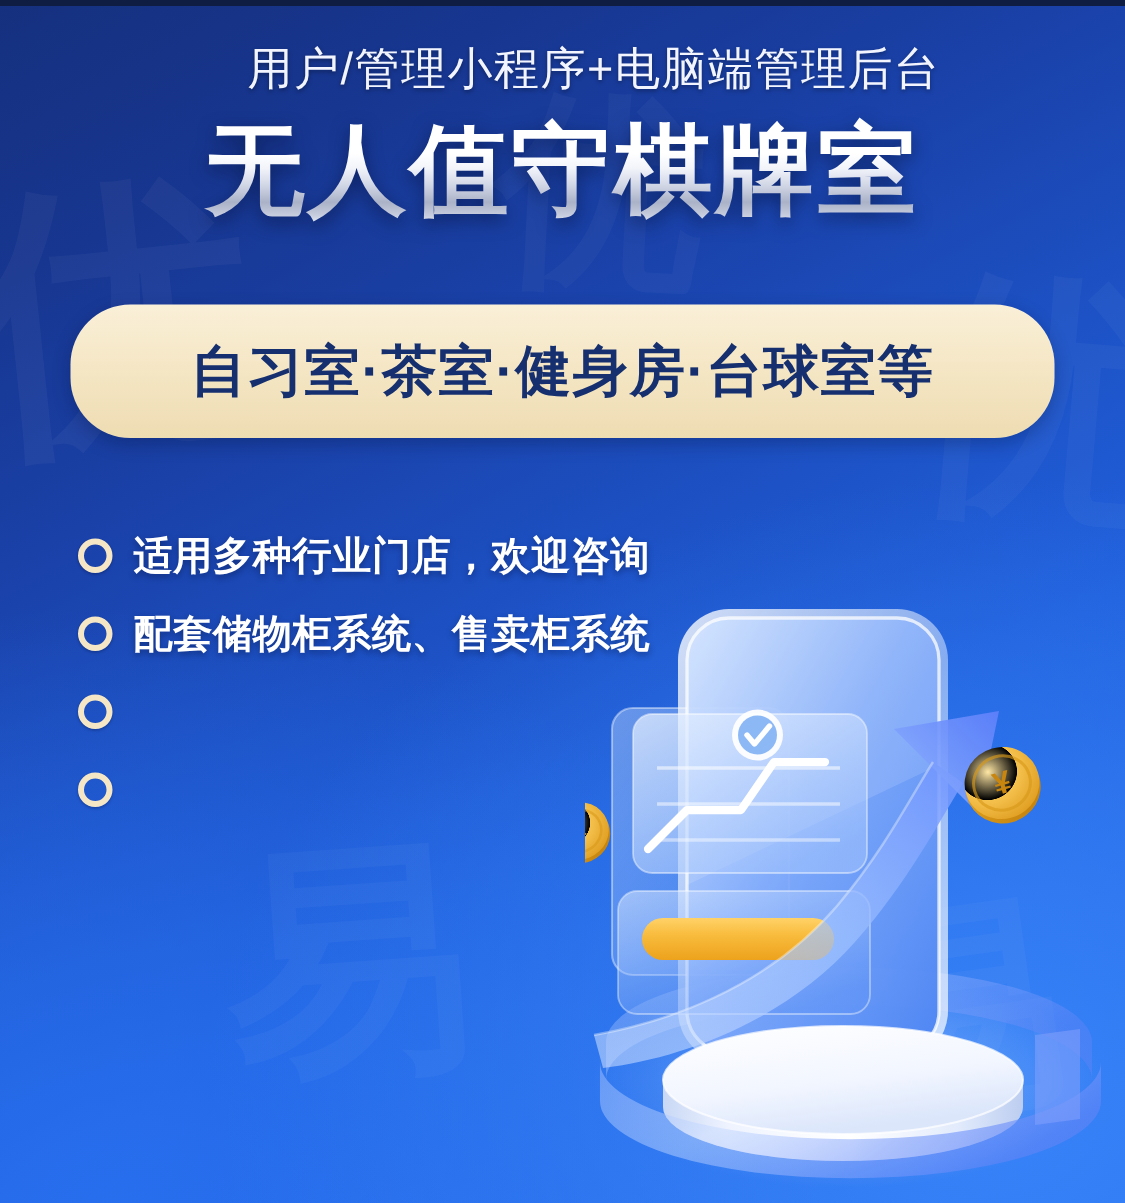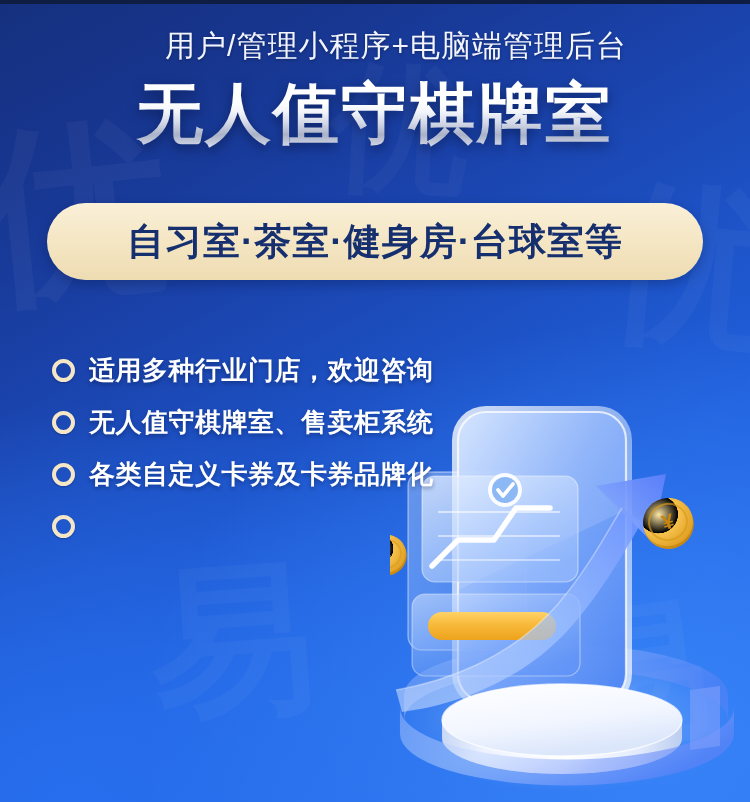--- a/index.html
+++ b/index.html
@@ -64,21 +64,21 @@
       #ffffff 0%, #ffffff 34%, #f2f4fa 48%,
       #d2d7e6 64%, #aab2c8 80%, #c9cfdf 93%, #e9ecf4 100%);
     -webkit-background-clip:text; background-clip:text;
     -webkit-text-fill-color:transparent; color:transparent;
     filter:drop-shadow(0 4px 6px rgba(4,14,52,.55));
   }
 
   
   .pill {
     position:absolute; left:47px; top:203px;
-    width:656px; height:77px;
+    width:656px; height:89px;
     background:linear-gradient(180deg,#faf0d8 0%,#f4e5c2 55%,#eedcb2 100%);
     border-radius:40px; z-index:20;
     display:flex; align-items:center; justify-content:center;
     box-shadow:0 4px 12px rgba(4,14,52,.28);
   }
   .pill-text {
     font-size:37px; font-weight:700; color:#16306f;
     letter-spacing:1px; white-space:nowrap;
   }
 
@@ -129,25 +129,24 @@
     <span class="pill-text">自习室·茶室·健身房·台球室等</span>
   </div>
 
   <div class="features">
     <div class="feature">
       <span class="ring"></span>
       <span class="feature-label">适用多种行业门店，欢迎咨询</span>
     </div>
     <div class="feature">
       <span class="ring"></span>
-      <span class="feature-label">无人值守棋牌室、售卖柜系统</span>
+      <span class="feature-label">配套储物柜系统、售卖柜系统</span>
     </div>
     <div class="feature">
       <span class="ring"></span>
-      <span class="feature-label">各类自定义卡券及卡券品牌化</span>
     </div>
     <div class="feature">
       <span class="ring"></span>
     </div>
   </div>
 
   <div class="art">
     <svg width="360" height="412" viewBox="0 0 360 412" xmlns="http://www.w3.org/2000/svg">
       <defs>
         <linearGradient id="gPhoneBody" x1="0" y1="0" x2="1" y2="1">

